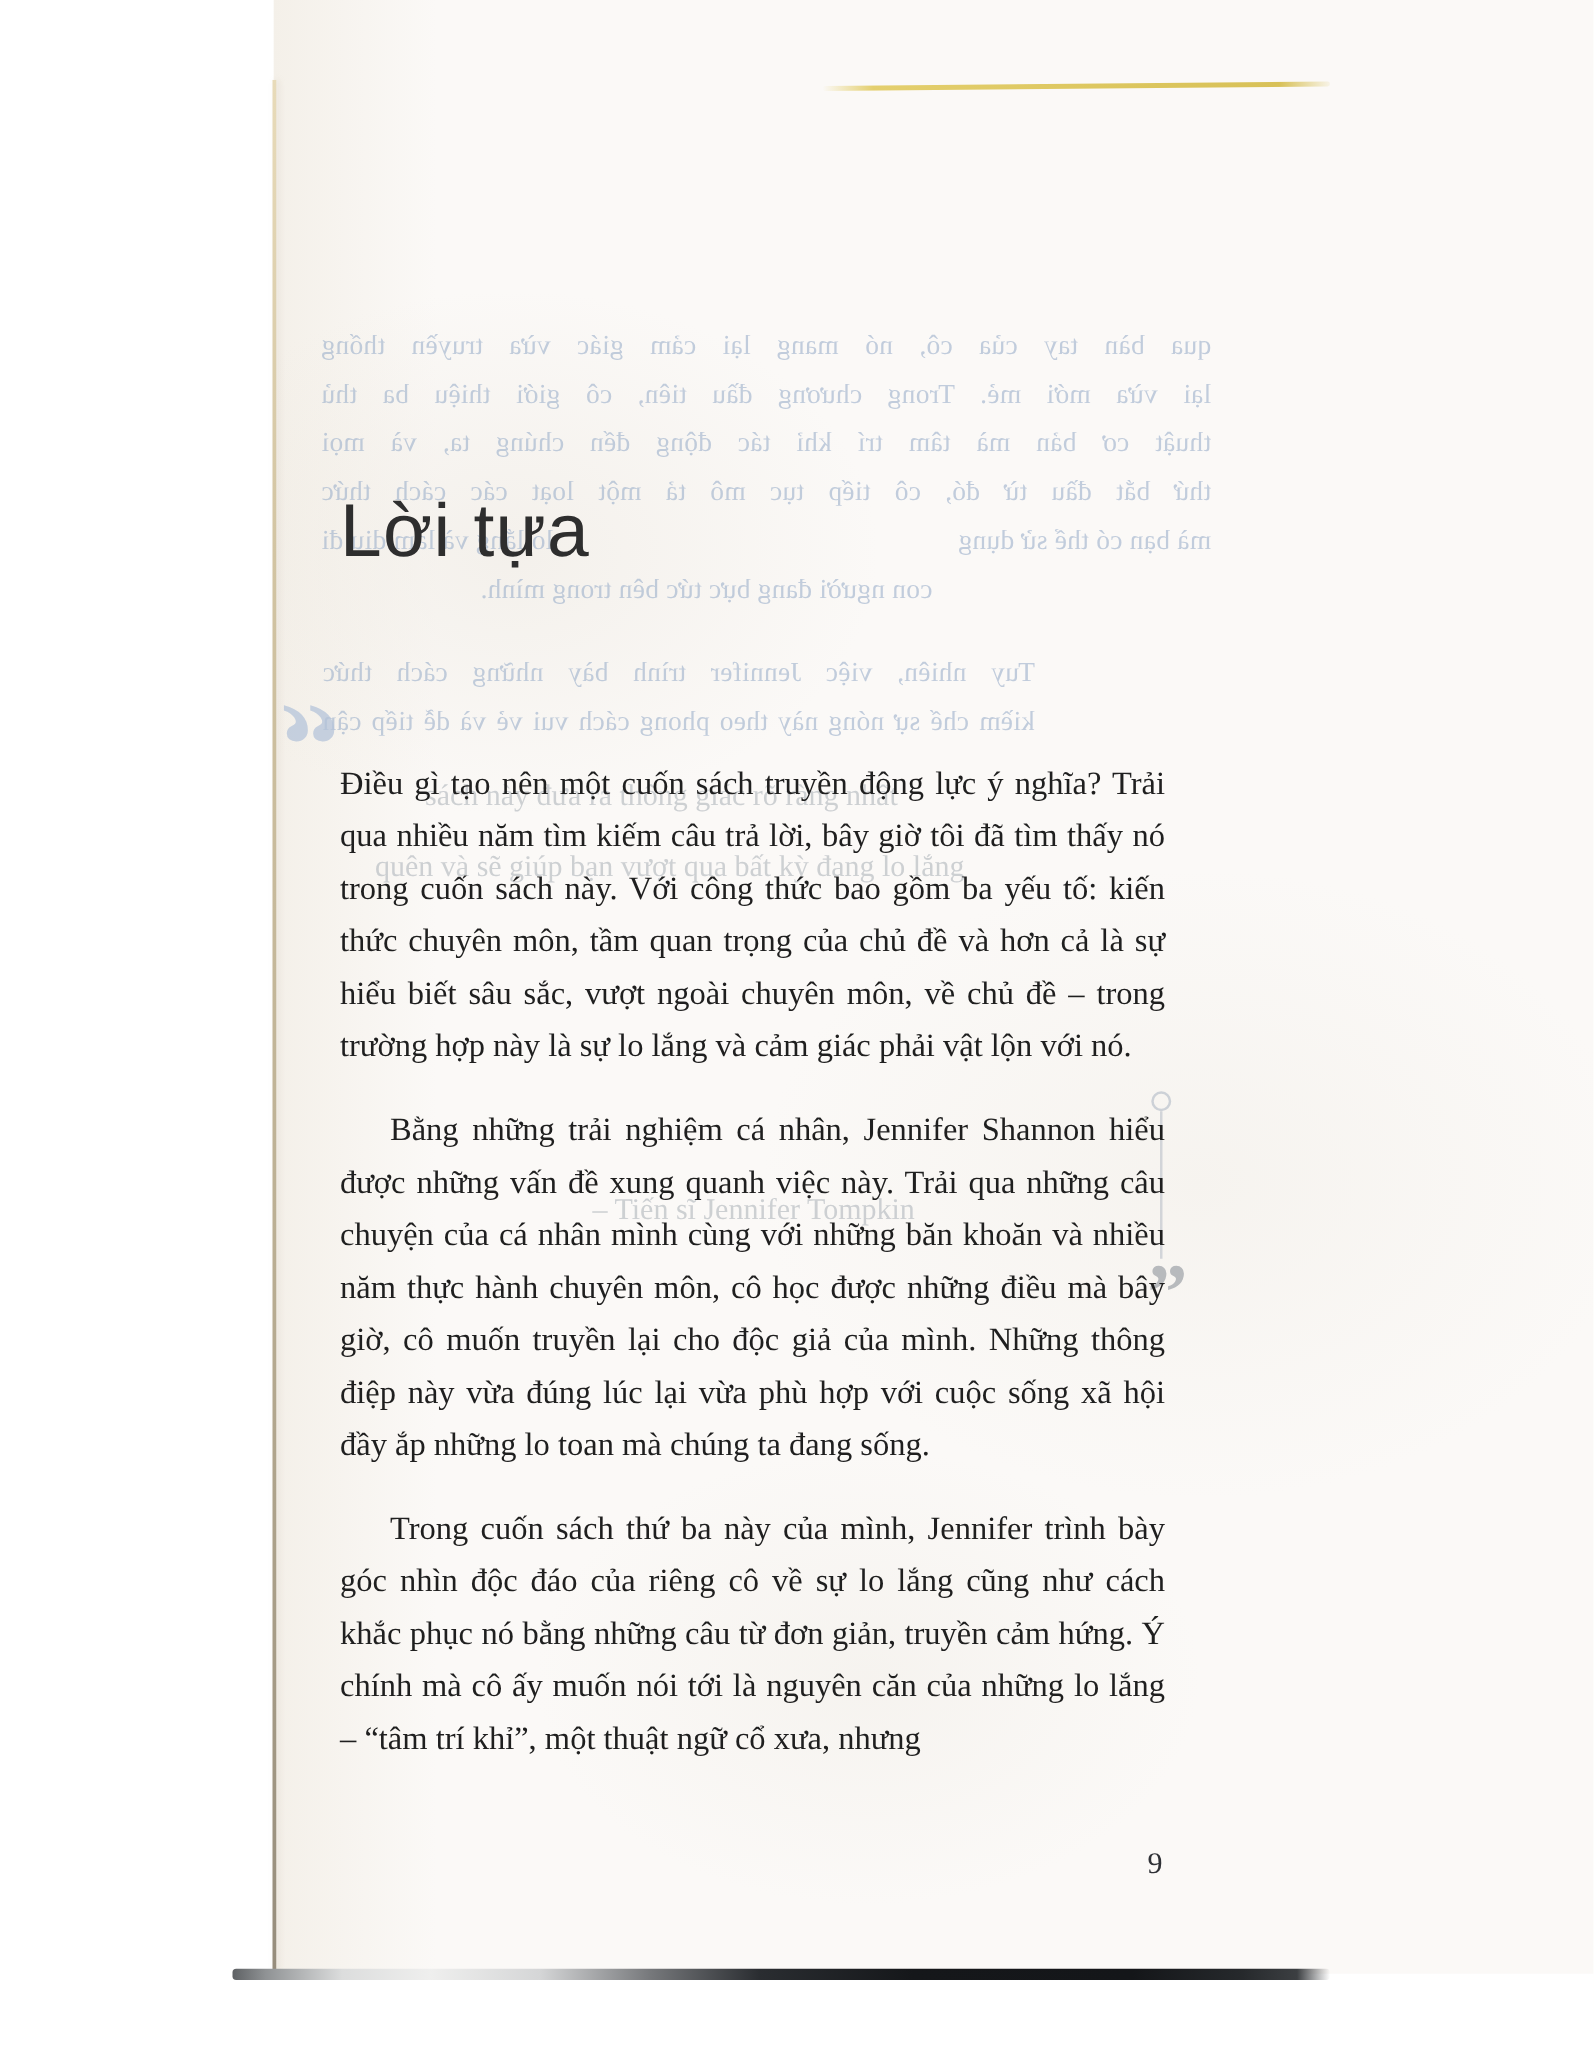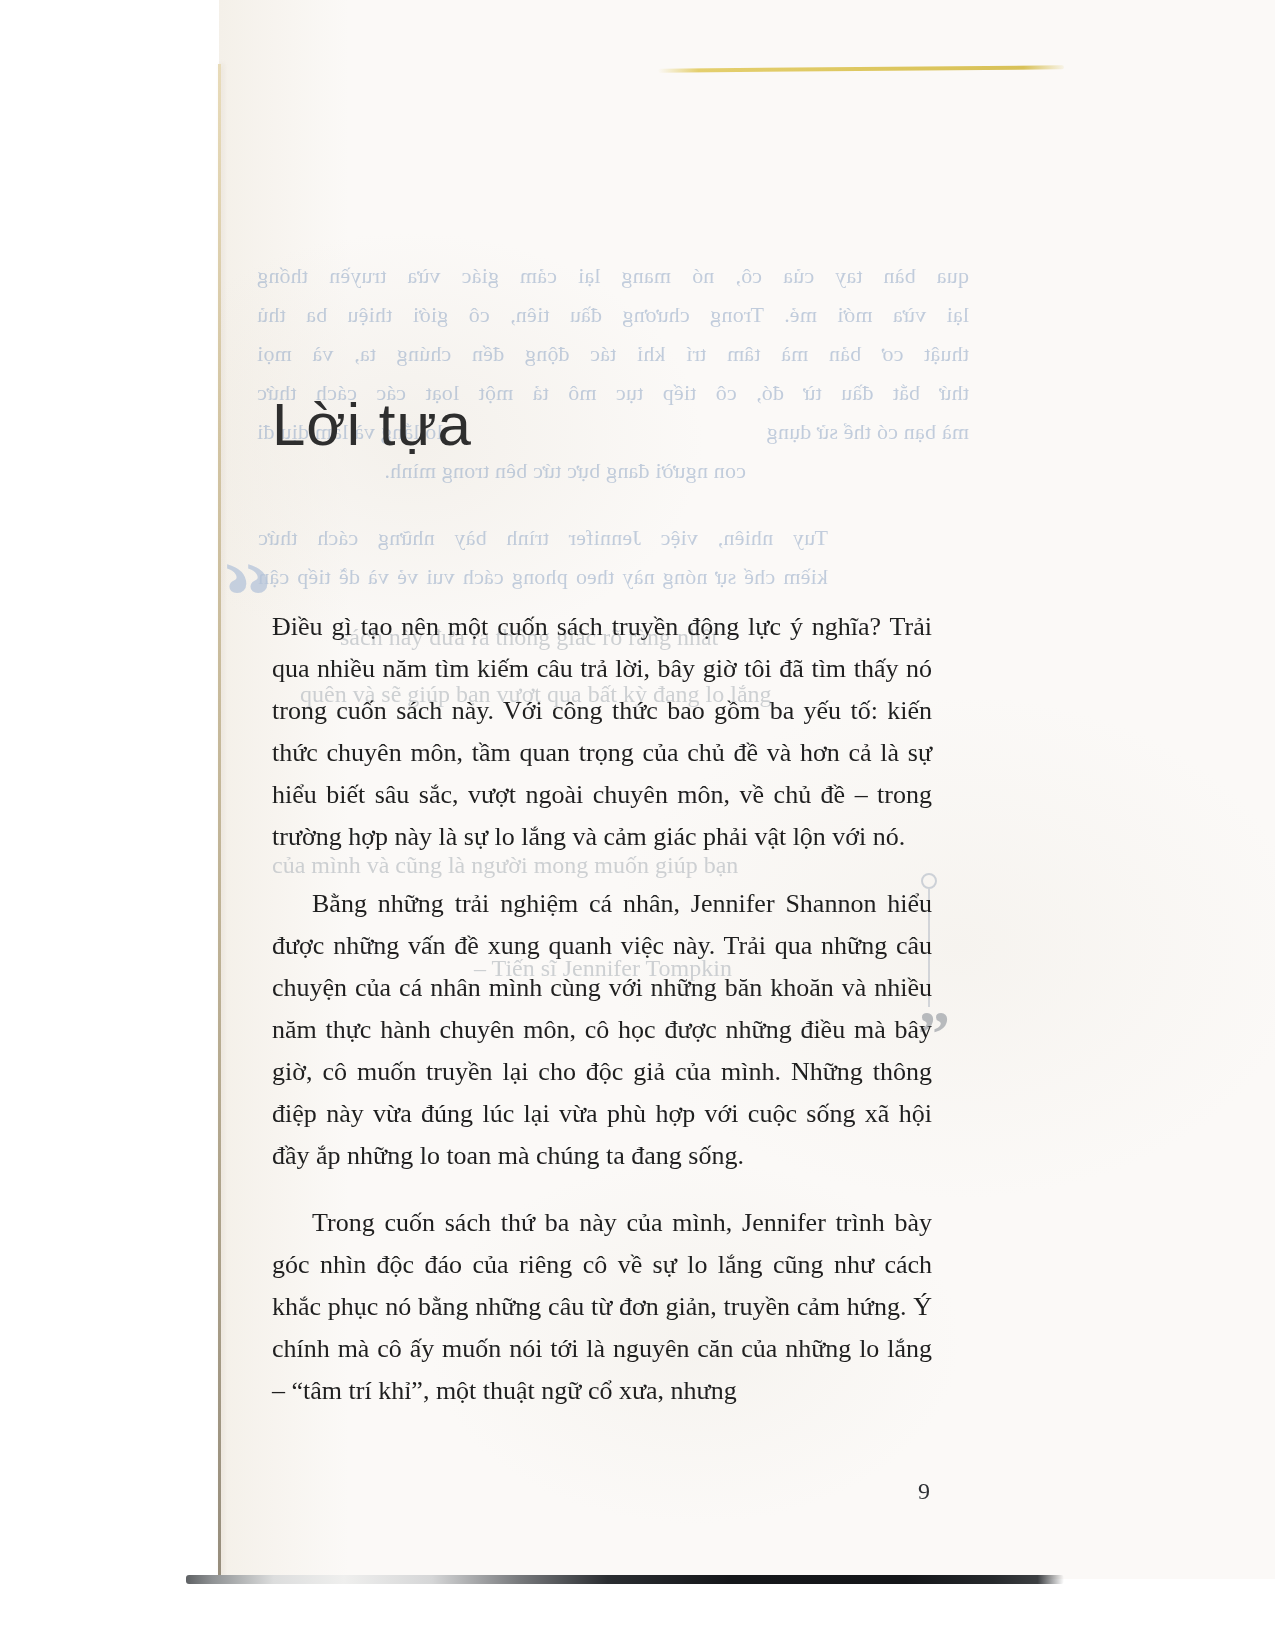--- a/index.html
+++ b/index.html
@@ -104,21 +104,20 @@
     <div class="gl-short">con người đang bực tức bên trong mình.</div>
   </div>
   <div class="ghost-m ghost-block2">
     <div class="gl">Tuy nhiên, việc Jennifer trình bày những cách thức</div>
     <div class="gl">kiềm chế sự nóng này theo phong cách vui vẻ và dễ tiếp cận</div>
   </div>
   <div class="ghost-quote-open">“</div>
 
   <div class="ghost-s st0">sách này đưa ra thông giác rõ ràng nhất</div>
   <div class="ghost-s st1">quên và sẽ giúp bạn vượt qua bất kỳ đang lo lắng</div>
-  <div class="ghost-s st4">của mình và cũng là người mong muốn giúp bạn</div>
   <div class="ghost-s st5">– Tiến sĩ Jennifer Tompkin</div>
 
   <div class="ghost-pin-circle"></div>
   <div class="ghost-pin-stem"></div>
   <div class="ghost-quote-close">”</div>
 
   <div class="page-title">Lời tựa</div>
 
   <div class="content">
     <p><span>Điều gì tạo nên một cuốn sách truyền động lực ý nghĩa? Trải qua nhiều năm tìm kiếm câu trả lời, bây giờ tôi đã tìm thấy nó trong cuốn sách này. </span><span class="ital">Với công thức bao gồm ba yếu tố: kiến thức chuyên môn, tầm quan trọng của chủ đề và hơn cả là sự hiểu biết sâu sắc, vượt ngoài chuyên môn, về chủ đề – trong trường hợp này là sự lo lắng và cảm giác phải vật lộn với nó.</span></p>

